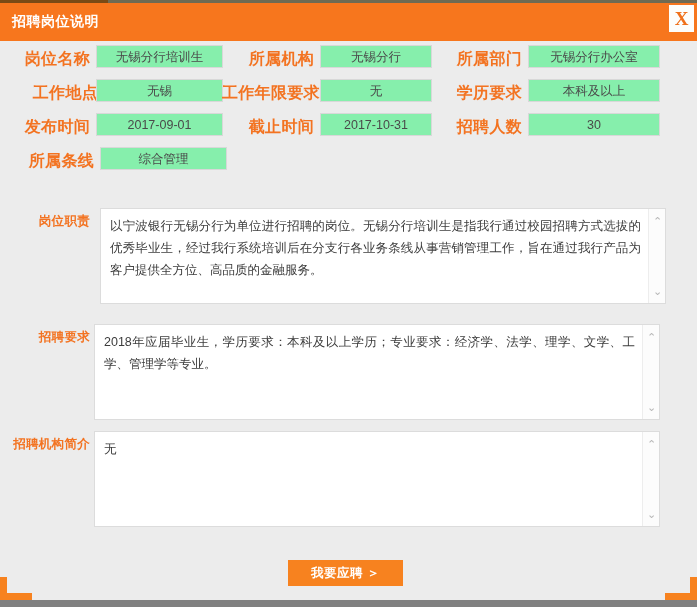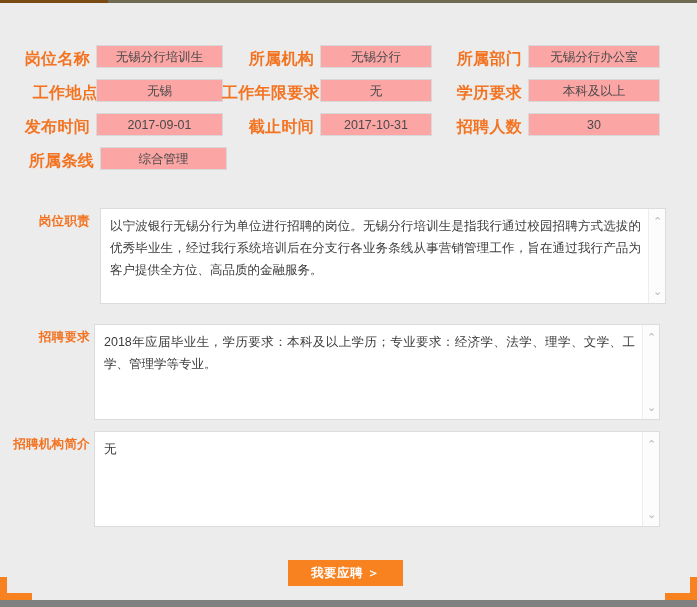--- a/index.html
+++ b/index.html
@@ -105,21 +105,21 @@
     text-align: right;
     white-space: nowrap;
     letter-spacing: 0.3px;
   }
 
   .inp {
     position: absolute;
     top: 4px;
     height: 23px;
     line-height: 23px;
-    background: #fca5a5;
+    background: #86efac;
     border: 1px solid #d8d8d8;
     text-align: center;
     font-size: 12.5px;
     color: #4a4a4a;
     box-sizing: border-box;
     white-space: nowrap;
     overflow: hidden;
   }
 
   
@@ -238,20 +238,24 @@
   }
 </style>
 </head>
 <body>
 
 <div id="dialog">
 
   <div class="top-strip"></div>
   <div class="top-strip-right"></div>
 
+  <div class="titlebar">
+    <div class="title-text">招聘岗位说明</div>
+    <div class="close-btn">X</div>
+  </div>
 
   <div class="form-body">
 
     <div class="row" style="top:0;position:absolute;left:0;width:697px;">
       <div class="fld">
         <div class="lbl" style="left:20px;width:70px;">岗位名称</div>
         <div class="inp" style="left:96px;width:127px;">无锡分行培训生</div>
       </div>
       <div class="fld">
         <div class="lbl" style="left:236px;width:78px;">所属机构</div>

